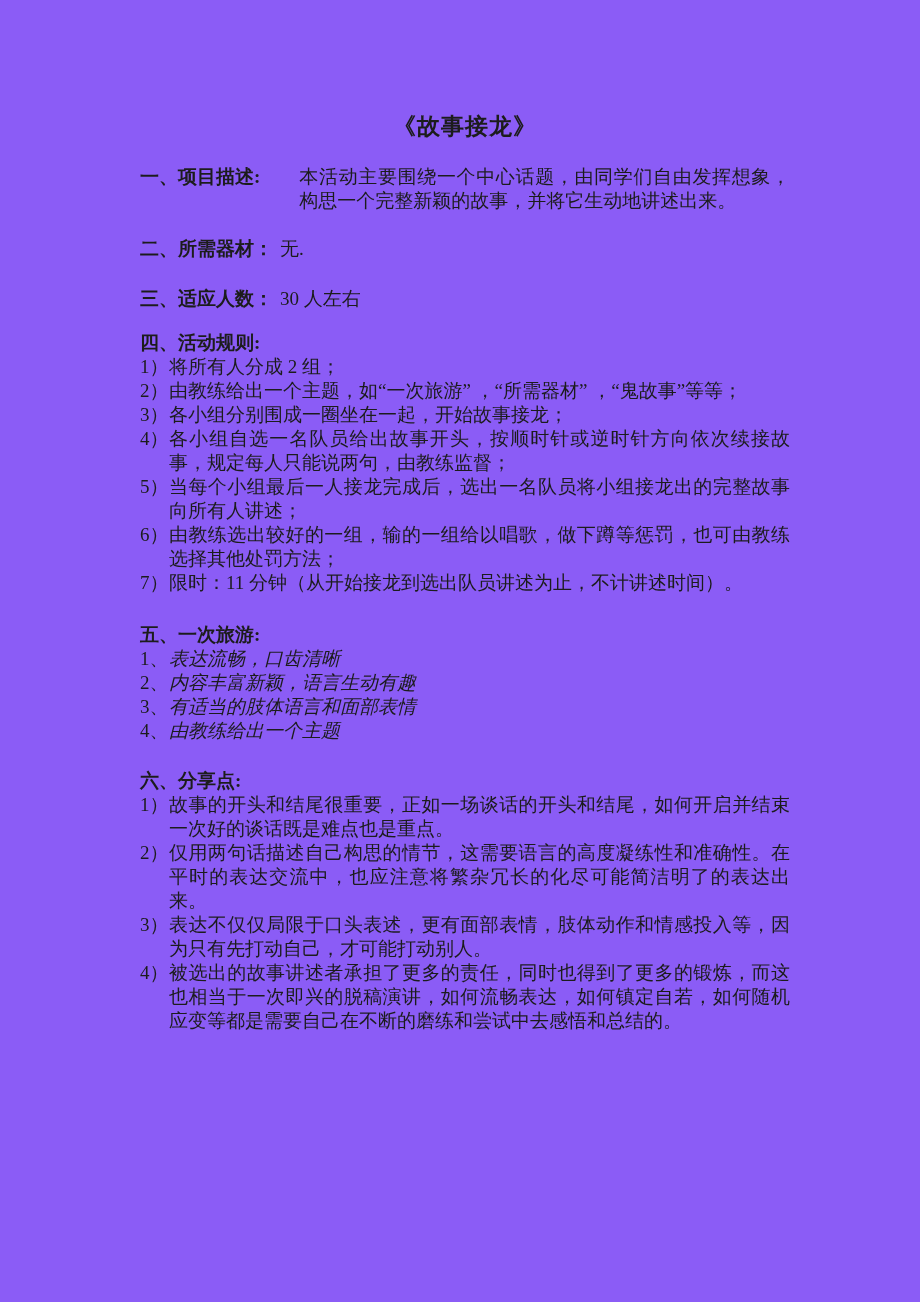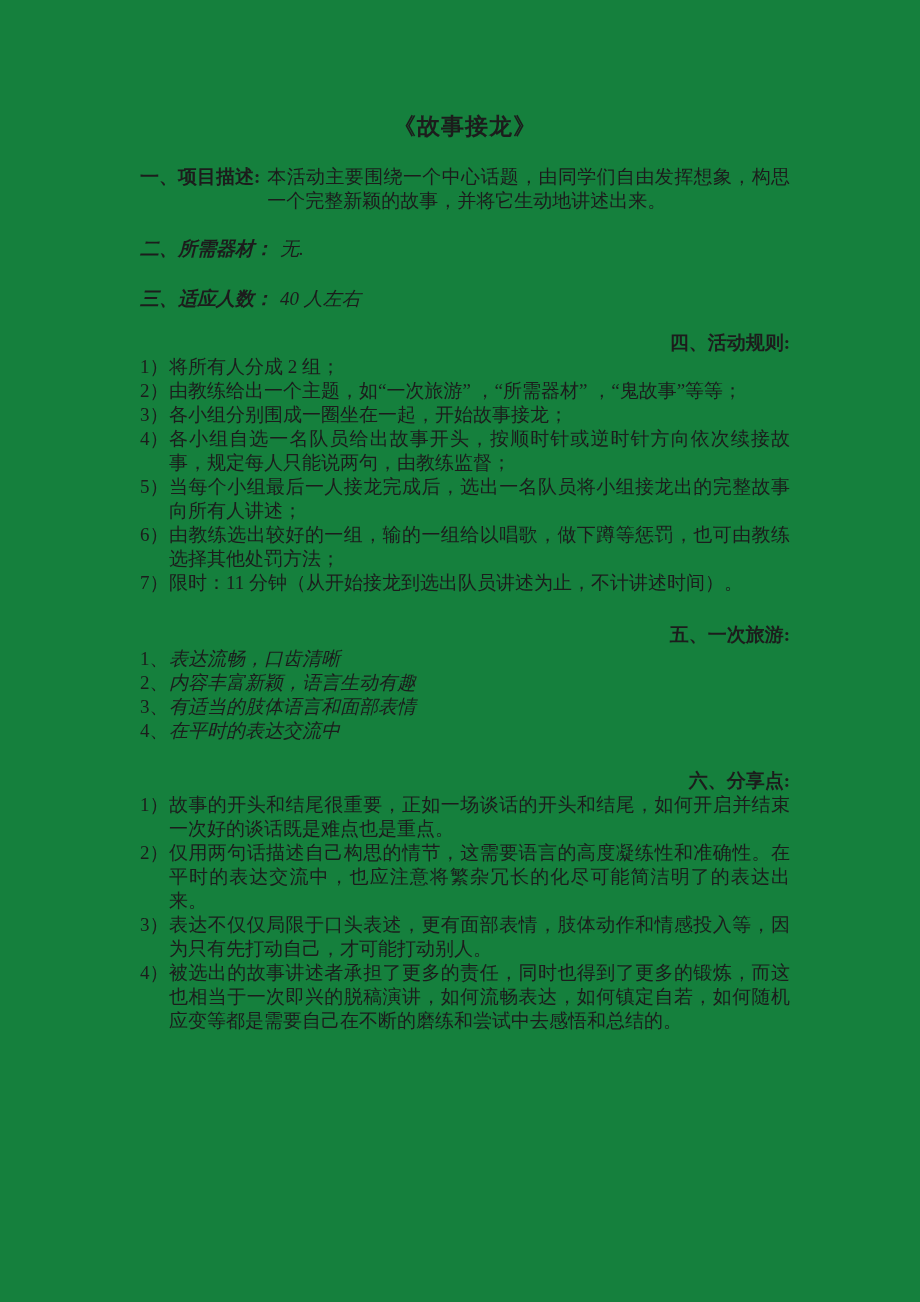--- a/index.html
+++ b/index.html
@@ -5,66 +5,66 @@
   html, body {
     margin: 0;
     padding: 0;
     background: #ffffff;
   }
   .page {
     position: relative;
     width: 920px;
     height: 1302px;
     margin: 0 auto;
-    background: #15803d;
+    background: #8b5cf6;
     color: #1c1c1c;
     font-family: "Liberation Serif", "DejaVu Serif", serif;
     font-size: 19px;
     line-height: 24px;
     box-sizing: border-box;
     padding: 0 130px 0 140px;
     overflow: hidden;
   }
   .doc-title {
     margin: 0;
     padding-top: 112px;
     text-align: center;
     font-size: 23px;
     line-height: 30px;
     font-weight: bold;
     letter-spacing: 1px;
   }
   .sec { margin: 0; }
   .sec-desc    { margin-top: 23px; }
-  .sec-gear    { margin-top: 24px; font-style: italic; }
-  .sec-people  { margin-top: 26px; font-style: italic; }
+  .sec-gear    { margin-top: 24px; }
+  .sec-people  { margin-top: 26px; }
   .sec-rules   { margin-top: 20px; }
   .sec-criteria{ margin-top: 28px; }
   .sec-share   { margin-top: 26px; }
 
   .labelled {
     display: flex;
     align-items: flex-start;
   }
   .labelled .lbl {
     font-weight: bold;
     white-space: nowrap;
     padding-right: 7px;
   }
   .labelled .val { flex: 1; }
   .labelled .flow {
     flex: 1;
     text-align: justify;
+    margin-left: 32px;
   }
   .sec-heading {
     margin: 0;
     font-size: 19px;
     line-height: 24px;
     font-weight: bold;
-    text-align: right;
   }
   ol.plain {
     list-style: none;
     margin: 0;
     padding: 0;
   }
   ol.plain li {
     display: flex;
     align-items: flex-start;
   }
@@ -90,21 +90,21 @@
     <span class="flow">本活动主要围绕一个中心话题，由同学们自由发挥想象，构思一个完整新颖的故事，并将它生动地讲述出来。</span>
   </div>
 
   <div class="sec sec-gear labelled">
     <span class="lbl">二、所需器材：</span>
     <span class="val">无.</span>
   </div>
 
   <div class="sec sec-people labelled">
     <span class="lbl">三、适应人数：</span>
-    <span class="val">40 人左右</span>
+    <span class="val">30 人左右</span>
   </div>
 
   <div class="sec sec-rules">
     <h2 class="sec-heading">四、活动规则:</h2>
     <ol class="plain">
       <li>
         <span class="num">1）</span>
         <span class="txt">将所有人分成 2 组；</span>
       </li>
       <li>
@@ -144,21 +144,21 @@
       <li>
         <span class="num">2、</span>
         <span class="txt">内容丰富新颖，语言生动有趣</span>
       </li>
       <li>
         <span class="num">3、</span>
         <span class="txt">有适当的肢体语言和面部表情</span>
       </li>
       <li>
         <span class="num">4、</span>
-        <span class="txt">在平时的表达交流中</span>
+        <span class="txt">由教练给出一个主题</span>
       </li>
     </ol>
   </div>
 
   <div class="sec sec-share">
     <h2 class="sec-heading">六、分享点:</h2>
     <ol class="plain">
       <li>
         <span class="num">1）</span>
         <span class="txt">故事的开头和结尾很重要，正如一场谈话的开头和结尾，如何开启并结束一次好的谈话既是难点也是重点。</span>

